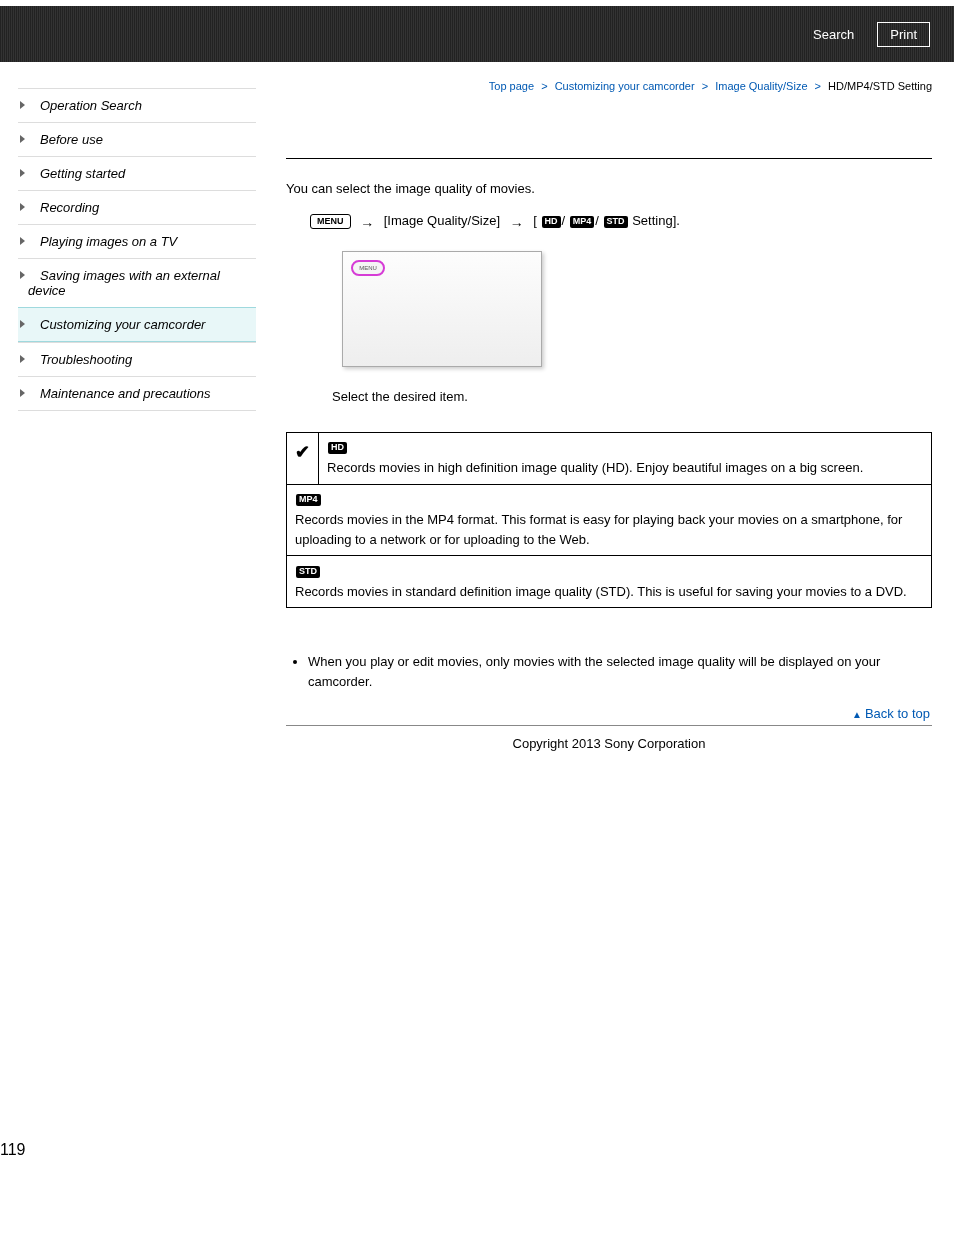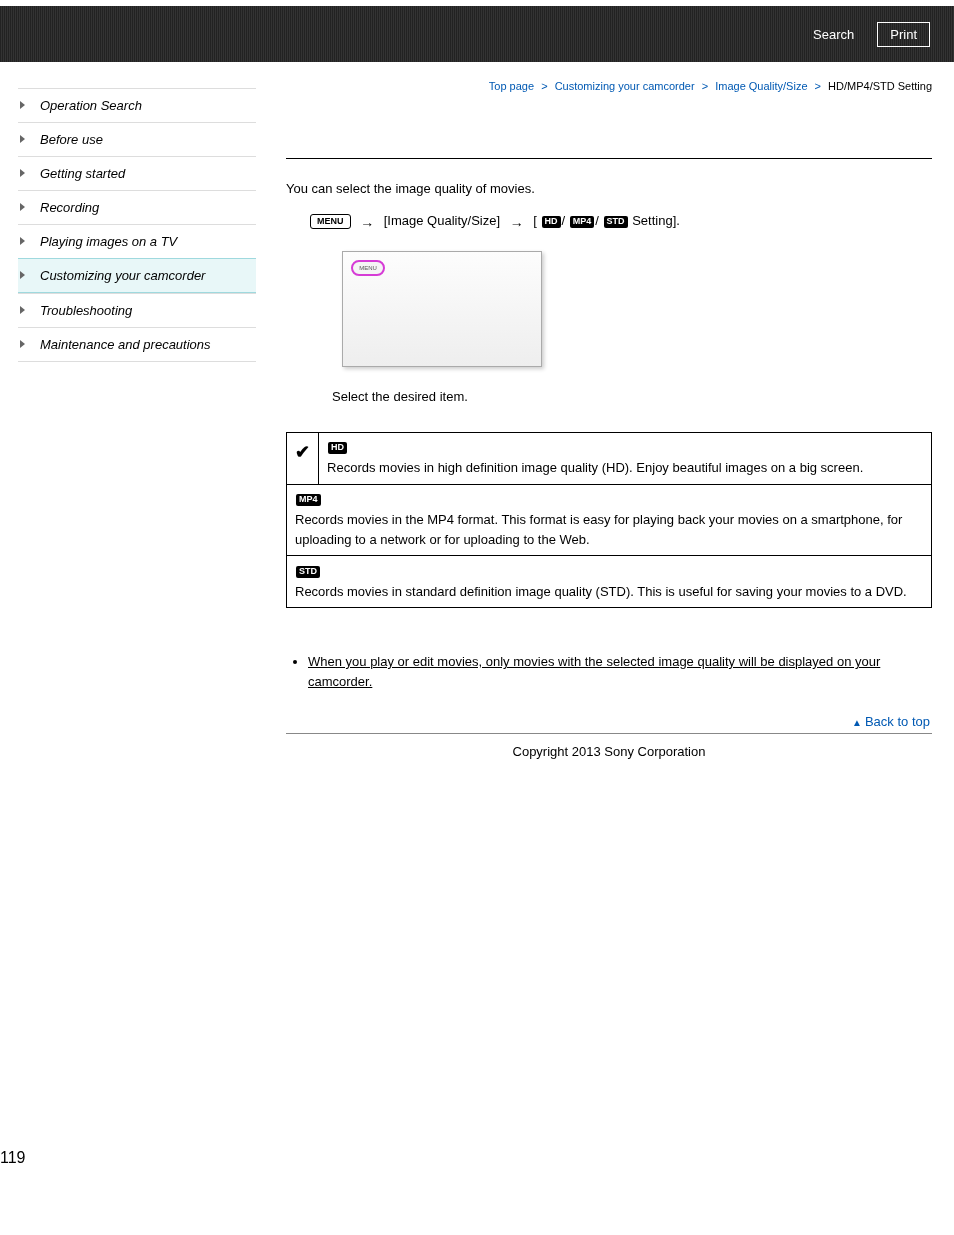--- a/index.html
+++ b/index.html
@@ -135,21 +135,21 @@
     line-height: 1.5;
   }
   table.options td.check {
     width: 26px;
     text-align: center;
     font-size: 18px;
     font-weight: bold;
   }
   table.options .badge { margin-bottom: 2px; }
   .notes ul { list-style: disc; padding-left: 22px; }
-  .notes li { line-height: 1.55; margin-bottom: 16px; text-decoration: underline; }
+  .notes li { line-height: 1.55; margin-bottom: 8px; }
   .back-top {
     text-align: right;
     border-bottom: 1px solid #888;
     padding: 6px 2px 4px;
     margin-top: 6px;
   }
   .back-top a { color: #0059b3; text-decoration: none; }
   .back-top .tri { color: #0059b3; font-size: 10px; margin-right: 3px; }
   .copyright { text-align: center; padding: 10px 0; }
   .page-num { text-align: left; padding: 380px 0 20px; font-size: 16px; }
@@ -163,20 +163,21 @@
 </div>
 
 <div class="content-wrap">
   <nav class="sidebar">
     <ul>
       <li><span class="caret"></span><span class="label">Operation Search</span></li>
       <li><span class="caret"></span><span class="label">Before use</span></li>
       <li><span class="caret"></span><span class="label">Getting started</span></li>
       <li><span class="caret"></span><span class="label">Recording</span></li>
       <li><span class="caret"></span><span class="label">Playing images on a TV</span></li>
+      <li><span class="caret"></span><span class="label">Saving images with an external device</span></li>
       <li class="active"><span class="caret"></span><span class="label">Customizing your camcorder</span></li>
       <li><span class="caret"></span><span class="label">Troubleshooting</span></li>
       <li><span class="caret"></span><span class="label">Maintenance and precautions</span></li>
     </ul>
   </nav>
 
   <main class="main">
     <div class="breadcrumb">
       <a href="#">Top page</a>
       <span class="sep">&gt;</span>

